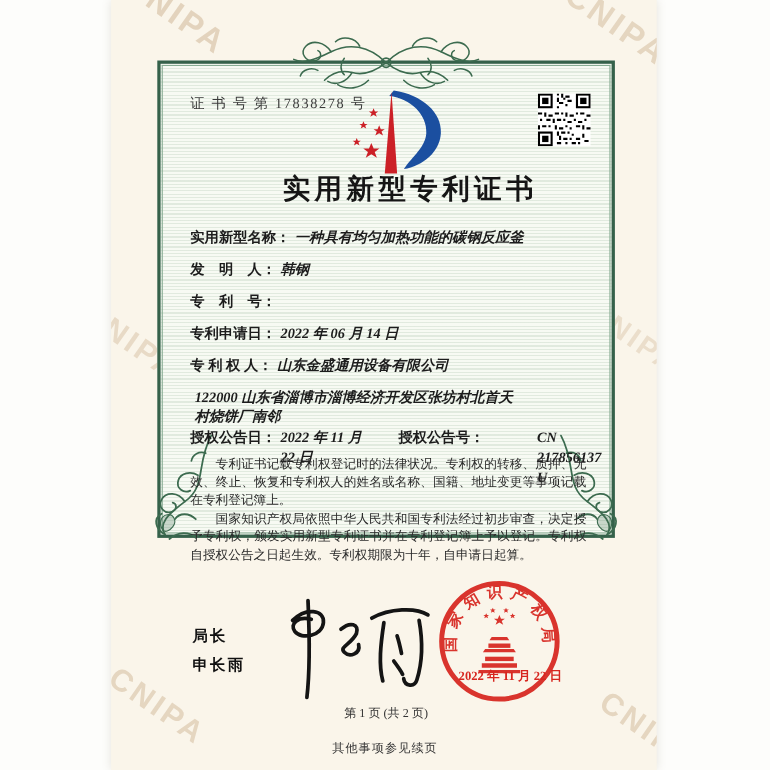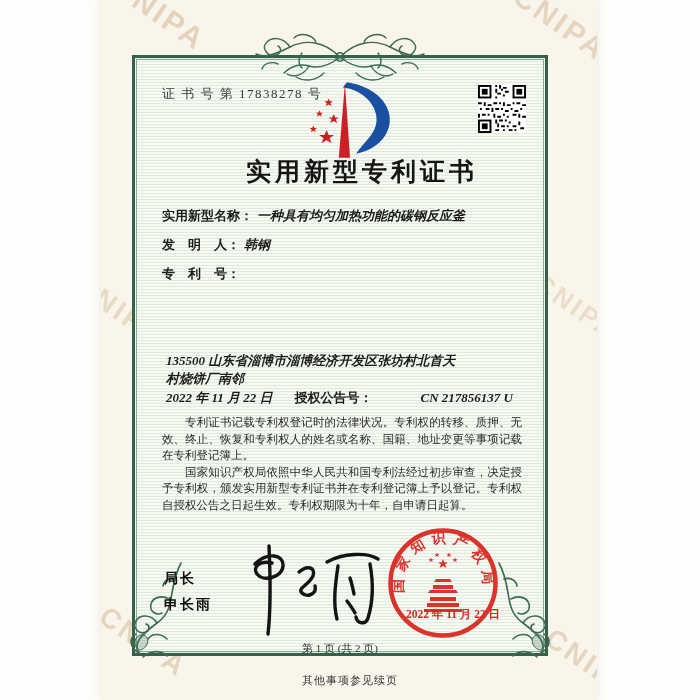--- a/index.html
+++ b/index.html
@@ -6,21 +6,21 @@
   html,body { width:700px; height:700px; background:#ffffff; font-family:"Liberation Serif","DejaVu Serif",serif; }
   .stage { position:relative; width:700px; height:700px; background:#fdfdfb; overflow:hidden; }
 
   .paper { position:absolute; left:101px; top:0; width:496px; height:700px;
            background:#faf5ea; overflow:hidden; box-shadow:0 0 8px rgba(120,110,90,.18); }
 
   .wm { position:absolute; font-family:"Liberation Sans","DejaVu Sans",sans-serif;
         font-weight:bold; color:#b58f62; letter-spacing:3px; transform:rotate(35deg);
         white-space:nowrap; pointer-events:none; }
 
-  .frame { position:absolute; left:31px; top:55px; width:416px; height:601px;
+  .frame { position:absolute; left:42px; top:55px; width:416px; height:434px;
            border:3px solid #35614a;
            background:
              repeating-linear-gradient(0deg, rgba(110,150,115,.16) 0 1px, rgba(255,255,255,0) 1px 3px),
              #f7faf3; }
   .frame-inner { position:absolute; inset:1px; border:1px solid #87ac93; pointer-events:none; }
 
   .cert-no { position:absolute; left:27px; top:27px; font-size:13px; letter-spacing:1.5px; color:#3a3a3a; }
 
   .logo { position:absolute; left:163px; top:20px; width:102px; height:82px; }
   .qr   { position:absolute; left:343px; top:27px; width:48px; height:48px; }
@@ -166,25 +166,34 @@
         <span class="f-label">实用新型名称：</span>
         <span class="f-value">一种具有均匀加热功能的碳钢反应釜</span>
       </div>
       <div class="frow f1">
         <span class="f-label">发　明　人：</span>
         <span class="f-value">韩钢</span>
       </div>
       <div class="frow f2">
         <span class="f-label">专　利　号：</span>
       </div>
+      <div class="frow f3">
+        <span class="f-label">专利申请日：</span>
+        <span class="f-value">2022 年 06 月 14 日</span>
+      </div>
+      <div class="frow f4">
+        <span class="f-label">专 利 权 人：</span>
+        <span class="f-value">山东金盛通用设备有限公司</span>
+      </div>
       <div class="frow f5">
-        <span class="f-value">135500 山东省淄博市淄博经济开发区张坊村北首天村烧饼厂南邻</span>
+        <span class="f-value">122000 山东省淄博市淄博经济开发区张坊村北首天村烧饼厂南邻</span>
       </div>
       <div class="frow grant">
         <span class="pair">
+          <span class="f-label">授权公告日：</span>
           <span class="f-value">2022 年 11 月 22 日</span>
         </span>
         <span class="pair">
           <span class="f-label">授权公告号：</span>
           <span class="f-value">CN 217856137 U</span>
         </span>
       </div>
 
       <div class="paras">
         <p>专利证书记载专利权登记时的法律状况。专利权的转移、质押、无效、终止、恢复和专利权人的姓名或名称、国籍、地址变更等事项记载在专利登记簿上。</p>

